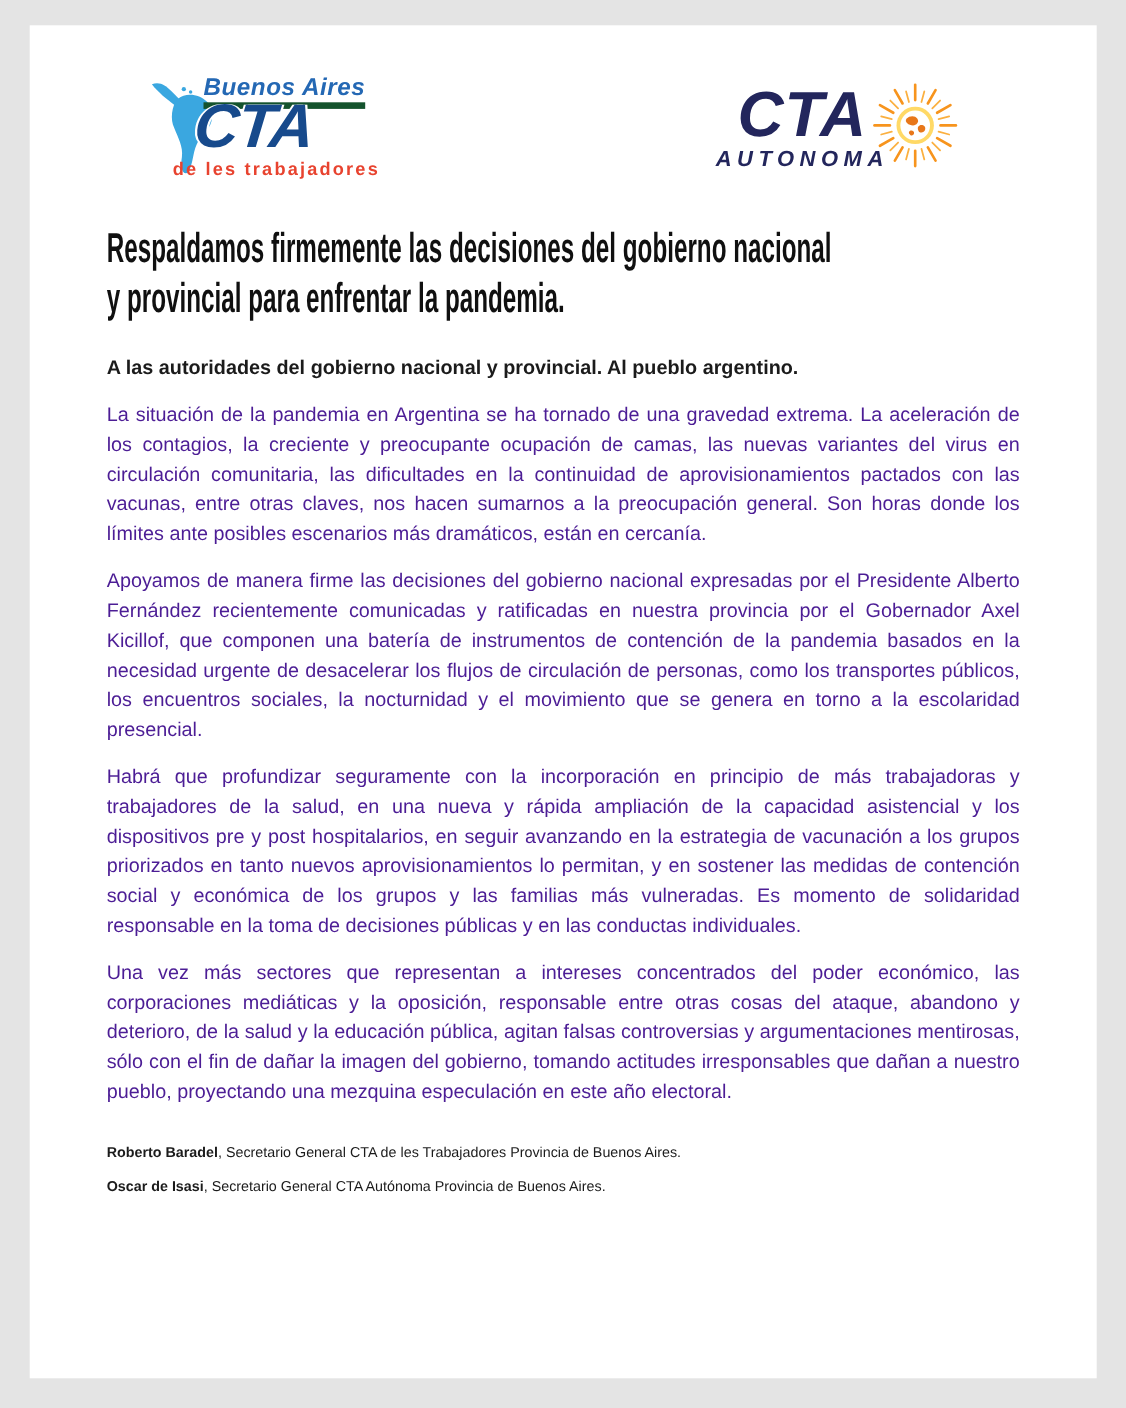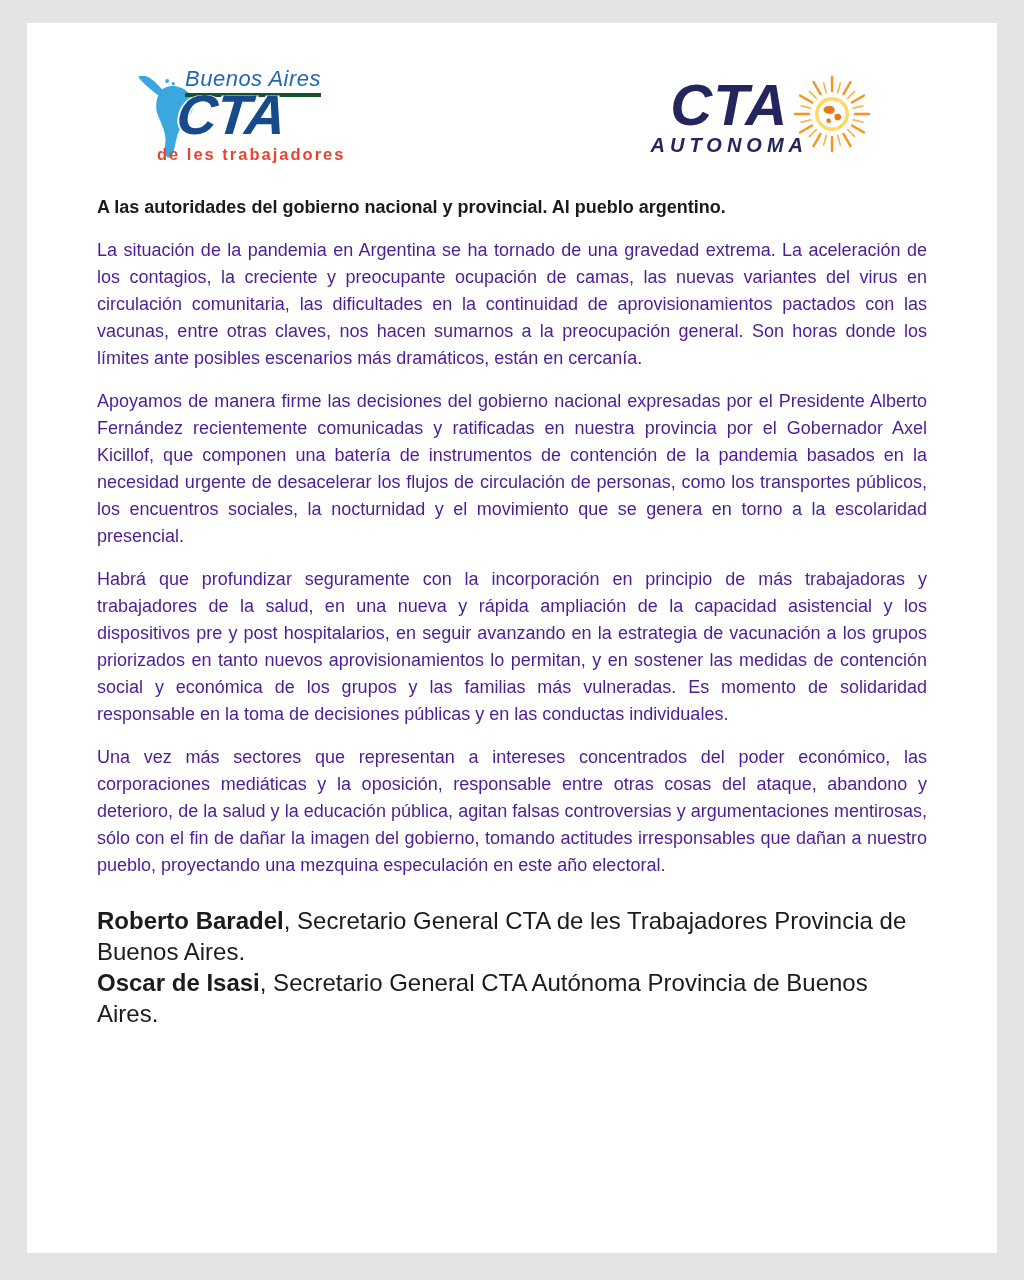--- a/index.html
+++ b/index.html
@@ -44,26 +44,26 @@
     left: 0;
     top: 6px;
     width: 86px;
     height: 88px;
   }
   .logo-ba .ba-region {
     position: absolute;
     left: 60px;
     top: -2px;
     font-size: 22px;
-    font-weight: normal;
+    font-weight: bold;
     font-style: italic;
     color: #2468b4;
     white-space: nowrap;
     letter-spacing: 0.5px;
-    border-bottom: 4px solid #14532d;
+    border-bottom: 6px solid #14532d;
     padding-bottom: 1px;
   }
   .logo-ba .ba-acronym {
     position: absolute;
     left: 52px;
     top: 14px;
     font-size: 56px;
     font-weight: bold;
     font-style: italic;
     color: #174a8c;
@@ -154,21 +154,21 @@
     margin: 0 0 16px;
     font-size: 18px;
     line-height: 27px;
     text-align: justify;
     color: #4c1d95;
   }
   .signatures {
     margin-top: 26px;
   }
   .sig-line {
-    font-size: 24px;
+    font-size: 13px;
     line-height: 31px;
     color: #1b1b1b;
   }
   .sig-name { font-weight: bold; }
 </style>
 </head>
 <body>
 
 <div class="canvas">
   <div class="page">
@@ -223,20 +223,24 @@
           </g>
           <circle cx="40" cy="40" r="17" fill="#ffd966"></circle>
           <circle cx="40" cy="40" r="13.5" fill="#ffffff"></circle>
           <path fill="#e8771a" d="M32,34 c3,-3 8,-3 10,0 c2,3 -1,6 -4,6 c-4,0 -8,-3 -6,-6 z"></path>
           <path fill="#e8771a" d="M44,40 c3,-1 6,1 5,4 c-1,3 -5,3 -6,1 c-1,-2 -1,-4 1,-5 z"></path>
           <path fill="#e8771a" d="M35,45 c2,-1 4,0 4,2 c0,2 -3,3 -4,1 c-1,-1 -1,-2 0,-3 z"></path>
         </svg>
       </div>
     </div>
 
+    <div class="doc-title">
+      <div class="t-line">Respaldamos firmemente las decisiones del gobierno nacional</div>
+      <div class="t-line">y provincial para enfrentar la pandemia.</div>
+    </div>
 
     <p class="salutation">A las autoridades del gobierno nacional y provincial. Al pueblo argentino.</p>
 
     <p class="body-paragraph">La situación de la pandemia en Argentina se ha tornado de una gravedad extrema. La aceleración de los contagios, la creciente y preocupante ocupación de camas, las nuevas variantes del virus en circulación comunitaria, las dificultades en la continuidad de aprovisionamientos pactados con las vacunas, entre otras claves, nos hacen sumarnos a la preocupación general. Son horas donde los límites ante posibles escenarios más dramáticos, están en cercanía.</p>
     <p class="body-paragraph">Apoyamos de manera firme las decisiones del gobierno nacional expresadas por el Presidente Alberto Fernández recientemente comunicadas y ratificadas en nuestra provincia por el Gobernador Axel Kicillof, que componen una batería de instrumentos de contención de la pandemia basados en la necesidad urgente de desacelerar los flujos de circulación de personas, como los transportes públicos, los encuentros sociales, la nocturnidad y el movimiento que se genera en torno a la escolaridad presencial.</p>
     <p class="body-paragraph">Habrá que profundizar seguramente con la incorporación en principio de más trabajadoras y trabajadores de la salud, en una nueva y rápida ampliación de la capacidad asistencial y los dispositivos pre y post hospitalarios, en seguir avanzando en la estrategia de vacunación a los grupos priorizados en tanto nuevos aprovisionamientos lo permitan, y en sostener las medidas de contención social y económica de los grupos y las familias más vulneradas. Es momento de solidaridad responsable en la toma de decisiones públicas y en las conductas individuales.</p>
     <p class="body-paragraph">Una vez más sectores que representan a intereses concentrados del poder económico, las corporaciones mediáticas y la oposición, responsable entre otras cosas del ataque, abandono y deterioro, de la salud y la educación pública, agitan falsas controversias y argumentaciones mentirosas, sólo con el fin de dañar la imagen del gobierno, tomando actitudes irresponsables que dañan a nuestro pueblo, proyectando una mezquina especulación en este año electoral.</p>
 
     <div class="signatures">
       <div class="sig-line">

